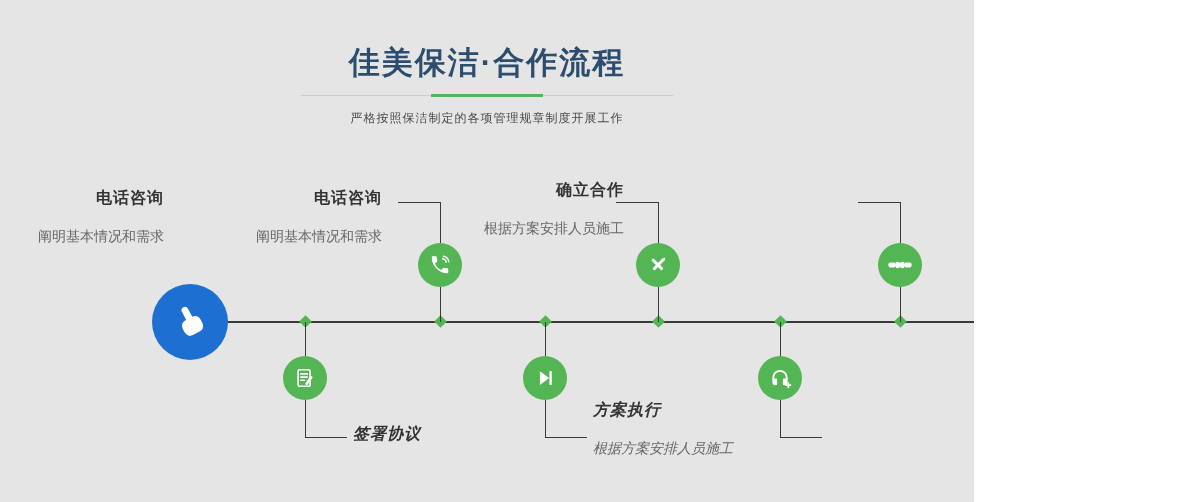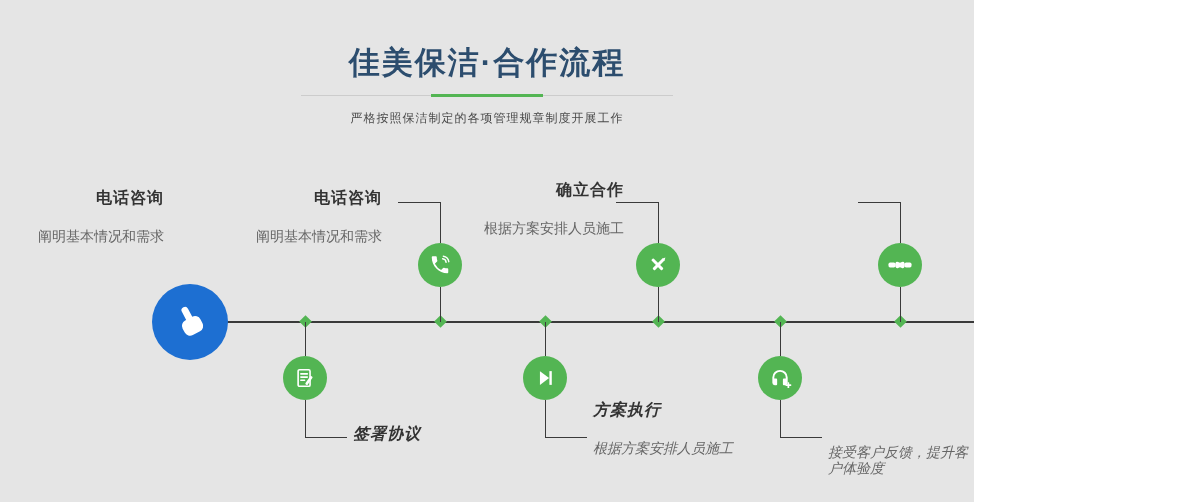--- a/index.html
+++ b/index.html
@@ -151,16 +151,15 @@
   <div class="node" style="left:758px; top:356px;">
     <svg viewBox="0 0 24 24" width="23" height="23">
       <path fill="#ffffff" d="M11.5 3a8 8 0 00-8 8v5.5A2.5 2.5 0 006 19h1.5a1 1 0 001-1v-5a1 1 0 00-1-1h-2v-1a6 6 0 0112 0v1h-2a1 1 0 00-1 1v5a1 1 0 001 1H17a2.5 2.5 0 002.5-2.5V11a8 8 0 00-8-8z"></path>
       <g fill="#ffffff">
         <rect x="17.2" y="18.1" width="6" height="1.8" rx="0.4"></rect>
         <rect x="19.3" y="16" width="1.8" height="6" rx="0.4"></rect>
       </g>
     </svg>
   </div>
   <div class="botlabel" style="top:424px; left:828px;">
-    <div class="step-desc">接受客户反馈，提升客户体验度</div>
   </div>
 
 </div>
 
 </body></html>

